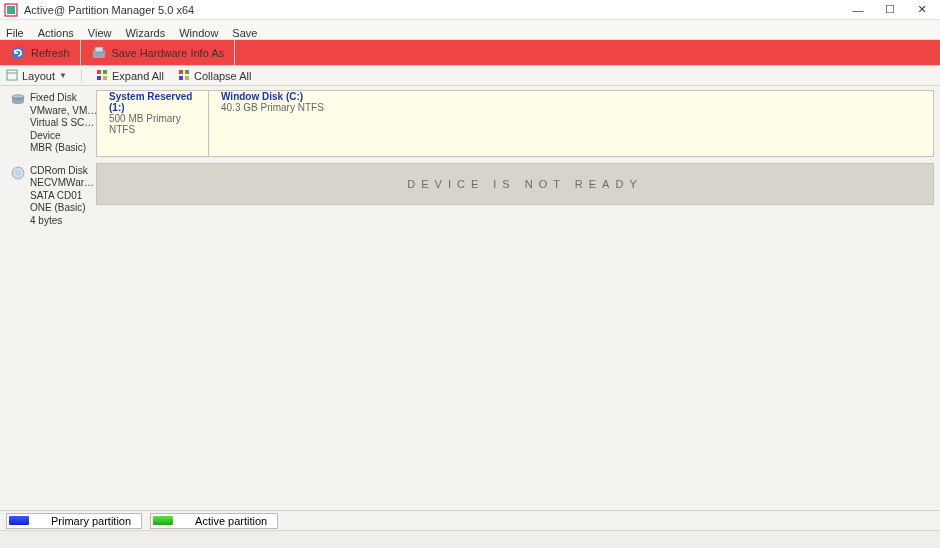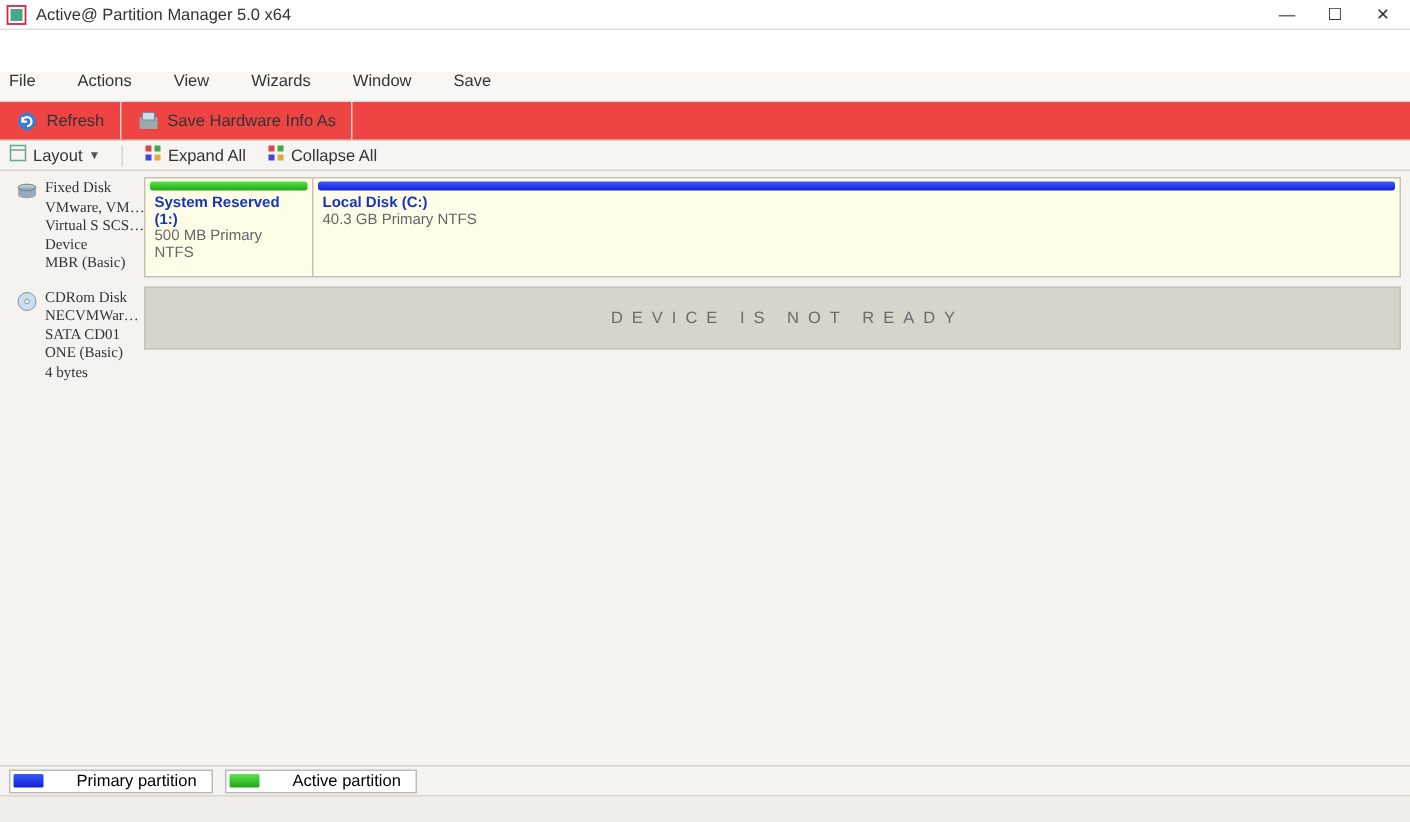--- a/index.html
+++ b/index.html
@@ -2,37 +2,37 @@
 <html><head>
 <meta charset="utf-8">
 <style>
 * { box-sizing: border-box; margin: 0; padding: 0; }
 body { font-family: "Segoe UI", Tahoma, sans-serif; font-size: 11px; background: #fff; width: 940px; height: 548px; overflow: hidden; display: flex; flex-direction: column; }
 .titlebar { height: 20px; background: #fff; display: flex; align-items: center; padding: 0 4px; border-bottom: 1px solid #e0e0e0; }
 .titlebar .app-icon { width: 14px; height: 14px; margin-right: 6px; display: inline-flex; align-items: center; justify-content: center; }
 .titlebar .title { flex: 1; color: #333; }
 .win-controls { display: flex; gap: 4px; }
 .win-btn { width: 28px; height: 18px; display: flex; align-items: center; justify-content: center; color: #333; cursor: pointer; font-size: 11px; }
-.menubar { height: 20px; background: #f9f7f4; display: flex; align-items: flex-start; padding: 0 6px; gap: 28px; border-bottom: 1px solid #e0e0e0; margin-top: 28px; }
+.menubar { height: 20px; background: #f9f7f4; display: flex; align-items: flex-end; padding: 0 6px; gap: 14px; border-bottom: 1px solid #e0e0e0; }
 .menubar span { color: #333; cursor: pointer; }
 .toolbar { height: 26px; background: #ef4444; display: flex; align-items: stretch; border-bottom: 1px solid #d8d4cc; }
 .tool-btn { display: flex; align-items: center; padding: 0 10px; gap: 5px; border-right: 1px solid #d8d4cc; cursor: pointer; color: #333; }
 .tool-btn .ico { width: 16px; height: 16px; display: inline-flex; align-items: center; justify-content: center; }
 .subtoolbar { height: 20px; background: #f7f5f1; display: flex; align-items: center; padding: 0 6px; gap: 14px; border-bottom: 1px solid #d8d4cc; }
 .sub-btn { display: flex; align-items: center; gap: 4px; cursor: pointer; color: #333; }
 .sub-btn .drop { font-size: 8px; color: #555; }
 .sub-sep { width: 1px; height: 14px; background: #d8d4cc; }
 .main { flex: 1; background: #f5f3ef; padding: 4px 6px; overflow: auto; }
 .disk-row { display: flex; margin-bottom: 6px; }
 .disk-info { width: 90px; padding: 2px 4px; font-size: 10px; line-height: 1.25; color: #333; display: flex; }
 .disk-icon { width: 16px; height: 16px; margin-right: 4px; flex-shrink: 0; }
-.disk-text div { white-space: nowrap; overflow: hidden; text-overflow: ellipsis; max-width: 68px; font-family: Liberation Serif, serif; }
+.disk-text div { white-space: nowrap; overflow: hidden; text-overflow: ellipsis; max-width: 68px; }
 .part-area { flex: 1; border: 1px solid #c5c1b7; background: #fffde8; display: flex; align-items: stretch; position: relative; }
 .part-area.notready { background: #d7d4cc; justify-content: center; align-items: center; color: #6b6b6b; letter-spacing: 6px; font-size: 11px; height: 42px; padding-left: 20px; }
-.part-box { border-right: 1px solid #c5c1b7; padding: 0; display: flex; flex-direction: column; position: relative; }
+.part-box { border-right: 1px solid #c5c1b7; padding: 0; display: flex; flex-direction: row; position: relative; }
 .part-box:last-child { border-right: none; }
 .part-top { height: 6px; border-radius: 2px; margin: 2px 3px 3px 3px; }
 .part-green { background: linear-gradient(#5de34f,#21a514); }
 .part-blue { background: linear-gradient(#3a5aff,#1022d4); }
 .part-body { padding: 0 6px 6px 6px; }
 .part-name { color: #1636b8; font-weight: bold; font-size: 10px; }
 .part-sub { color: #666; font-size: 10px; }
 .legend-bar { height: 20px; background: #f5f3ef; border-top: 1px solid #d8d4cc; display: flex; align-items: center; padding: 0 6px; gap: 8px; }
 .legend-item { display: flex; align-items: center; gap: 22px; border: 1px solid #bbb; padding: 1px 10px 1px 2px; background: #fff; }
 .legend-swatch { width: 20px; height: 9px; border-radius: 1px; }
@@ -148,21 +148,21 @@
       <div class="part-box" style="width:112px">
         <div class="part-top part-green"></div>
         <div class="part-body">
           <div class="part-name">System Reserved (1:)</div>
           <div class="part-sub">500 MB Primary NTFS</div>
         </div>
       </div>
       <div class="part-box" style="flex:1">
         <div class="part-top part-blue"></div>
         <div class="part-body">
-          <div class="part-name">Local Disk (C:)</div>
+          <div class="part-name">Window Disk (C:)</div>
           <div class="part-sub">40.3 GB Primary NTFS</div>
         </div>
       </div>
     </div>
   </div>
 
   <div class="disk-row">
     <div class="disk-info">
       <span class="disk-icon">
         <svg width="16" height="16" viewBox="0 0 16 16">

